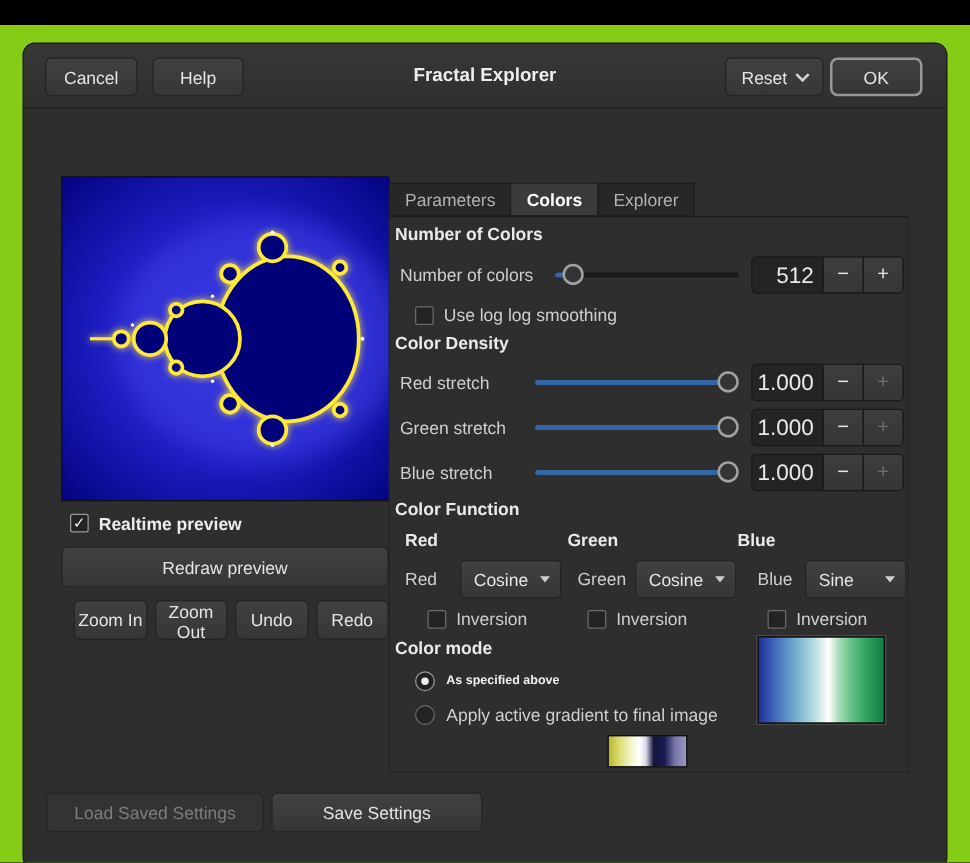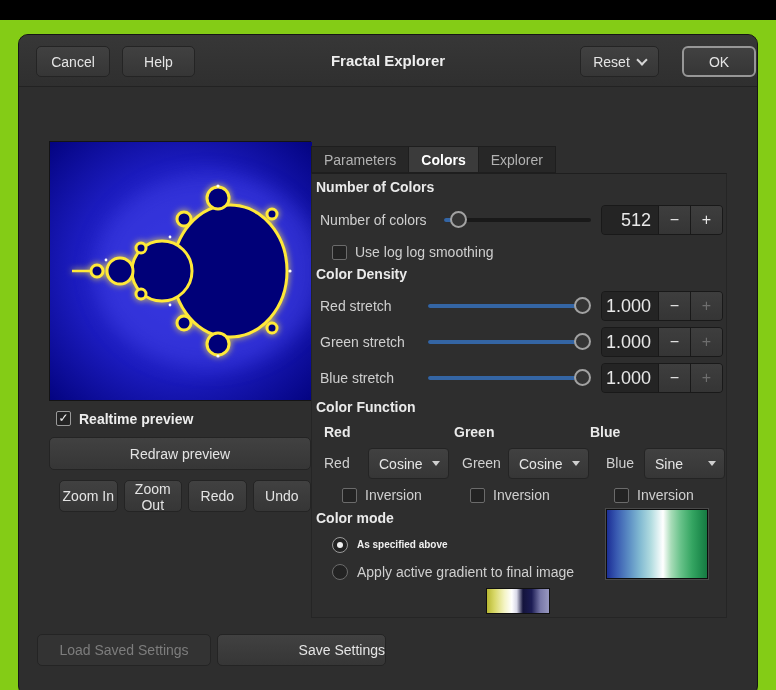--- a/index.html
+++ b/index.html
@@ -13,21 +13,21 @@
   .titlebar { position:relative; height:52px; background:linear-gradient(#373737,#2f2f2f);
               border-bottom:1px solid #222; }
   .titlebar .title { position:absolute; left:0; right:0; top:0; height:52px; line-height:52px;
                      text-align:center; color:#eeeeee; font-weight:bold; font-size:15px; }
   .btn { background:linear-gradient(#414141,#363636); border:1px solid #242424; border-radius:5px;
          color:#e4e4e4; font-size:14px; font-family:inherit; cursor:pointer; }
   .tb-btn { position:absolute; top:11px; height:31px; }
   #btn-cancel { left:17px; width:74px; }
   #btn-help   { left:103px; width:73px; }
   #btn-reset  { left:561px; width:79px; display:flex; align-items:center; justify-content:center; gap:8px; }
-  #btn-ok     { left:663px; width:74px; border:2px solid #979797; border-radius:6px; }
+  #btn-ok     { left:645px; width:74px; border:2px solid #979797; border-radius:6px; }
   .chev { width:8px; height:8px; border-right:2px solid #d6d6d6; border-bottom:2px solid #d6d6d6;
           transform:rotate(45deg); margin-top:-4px; }
 
   
   .left-col { position:absolute; left:30px; top:106px; width:262px; }
   .preview-frame { width:262px; height:260px; border:1px solid #141414; background:#0000a0; }
   .preview-frame svg { display:block; }
   .realtime-row { margin:9px 0 0 7px; display:flex; align-items:center; gap:8px; height:17px; }
   .checkbox { width:15px; height:15px; background:#232323; border:1px solid #9a9a9a; border-radius:2px;
               color:#f2f2f2; font-size:12px; line-height:13px; text-align:center; flex:0 0 15px; }
@@ -93,21 +93,21 @@
                 background:linear-gradient(90deg,#b8b832 0%,#d8d868 12%,#f4f4c4 28%,#ffffff 40%,
                   #d8d8e8 48%,#14143c 58%,#1c1c54 72%,#7878a8 86%,#9898c0 100%); }
   .grad-large { position:absolute; left:294px; top:335px; width:102px; height:70px;
                 border:1px solid #0d0d0d; box-shadow:0 0 0 1px #4a4a4a;
                 background:linear-gradient(90deg,#1c2f96 0%,#3a5cb2 10%,#5c8ec4 22%,#82bad2 33%,
                   #b2dce0 44%,#ffffff 56%,#a8dcb8 64%,#66c188 74%,#35a562 85%,#1f8c4e 94%,#177a42 100%); }
 
   
   .footer-btn { position:absolute; top:599px; height:32px; }
   #btn-load { left:18px; width:174px; color:#7d7d7d; background:#333333; cursor:default; }
-  #btn-save { left:198px; width:169px;text-align:right; }
+  #btn-save { left:198px; width:169px; }
 </style>
 </head>
 <body>
 
 <div class="stage">
   <div class="dialog">
 
     <div class="titlebar">
       <button class="btn tb-btn" id="btn-cancel">Cancel</button>
       <button class="btn tb-btn" id="btn-help">Help</button>
@@ -171,22 +171,22 @@
         <span class="checkbox">✓</span>
         <span class="bold-label">Realtime preview</span>
       </div>
 
       <button class="btn redraw">Redraw preview</button>
 
 
       <div class="zoom-grid">
         <button class="btn">Zoom In</button>
         <button class="btn">Zoom Out</button>
+        <button class="btn">Undo</button>
         <button class="btn">Redo</button>
-        <button class="btn">Undo</button>
       </div>
     </div>
 
     <div class="right-panel">
       <div class="tabs">
         <div class="tab">Parameters</div>
         <div class="tab active">Colors</div>
         <div class="tab">Explorer</div>
       </div>
 

